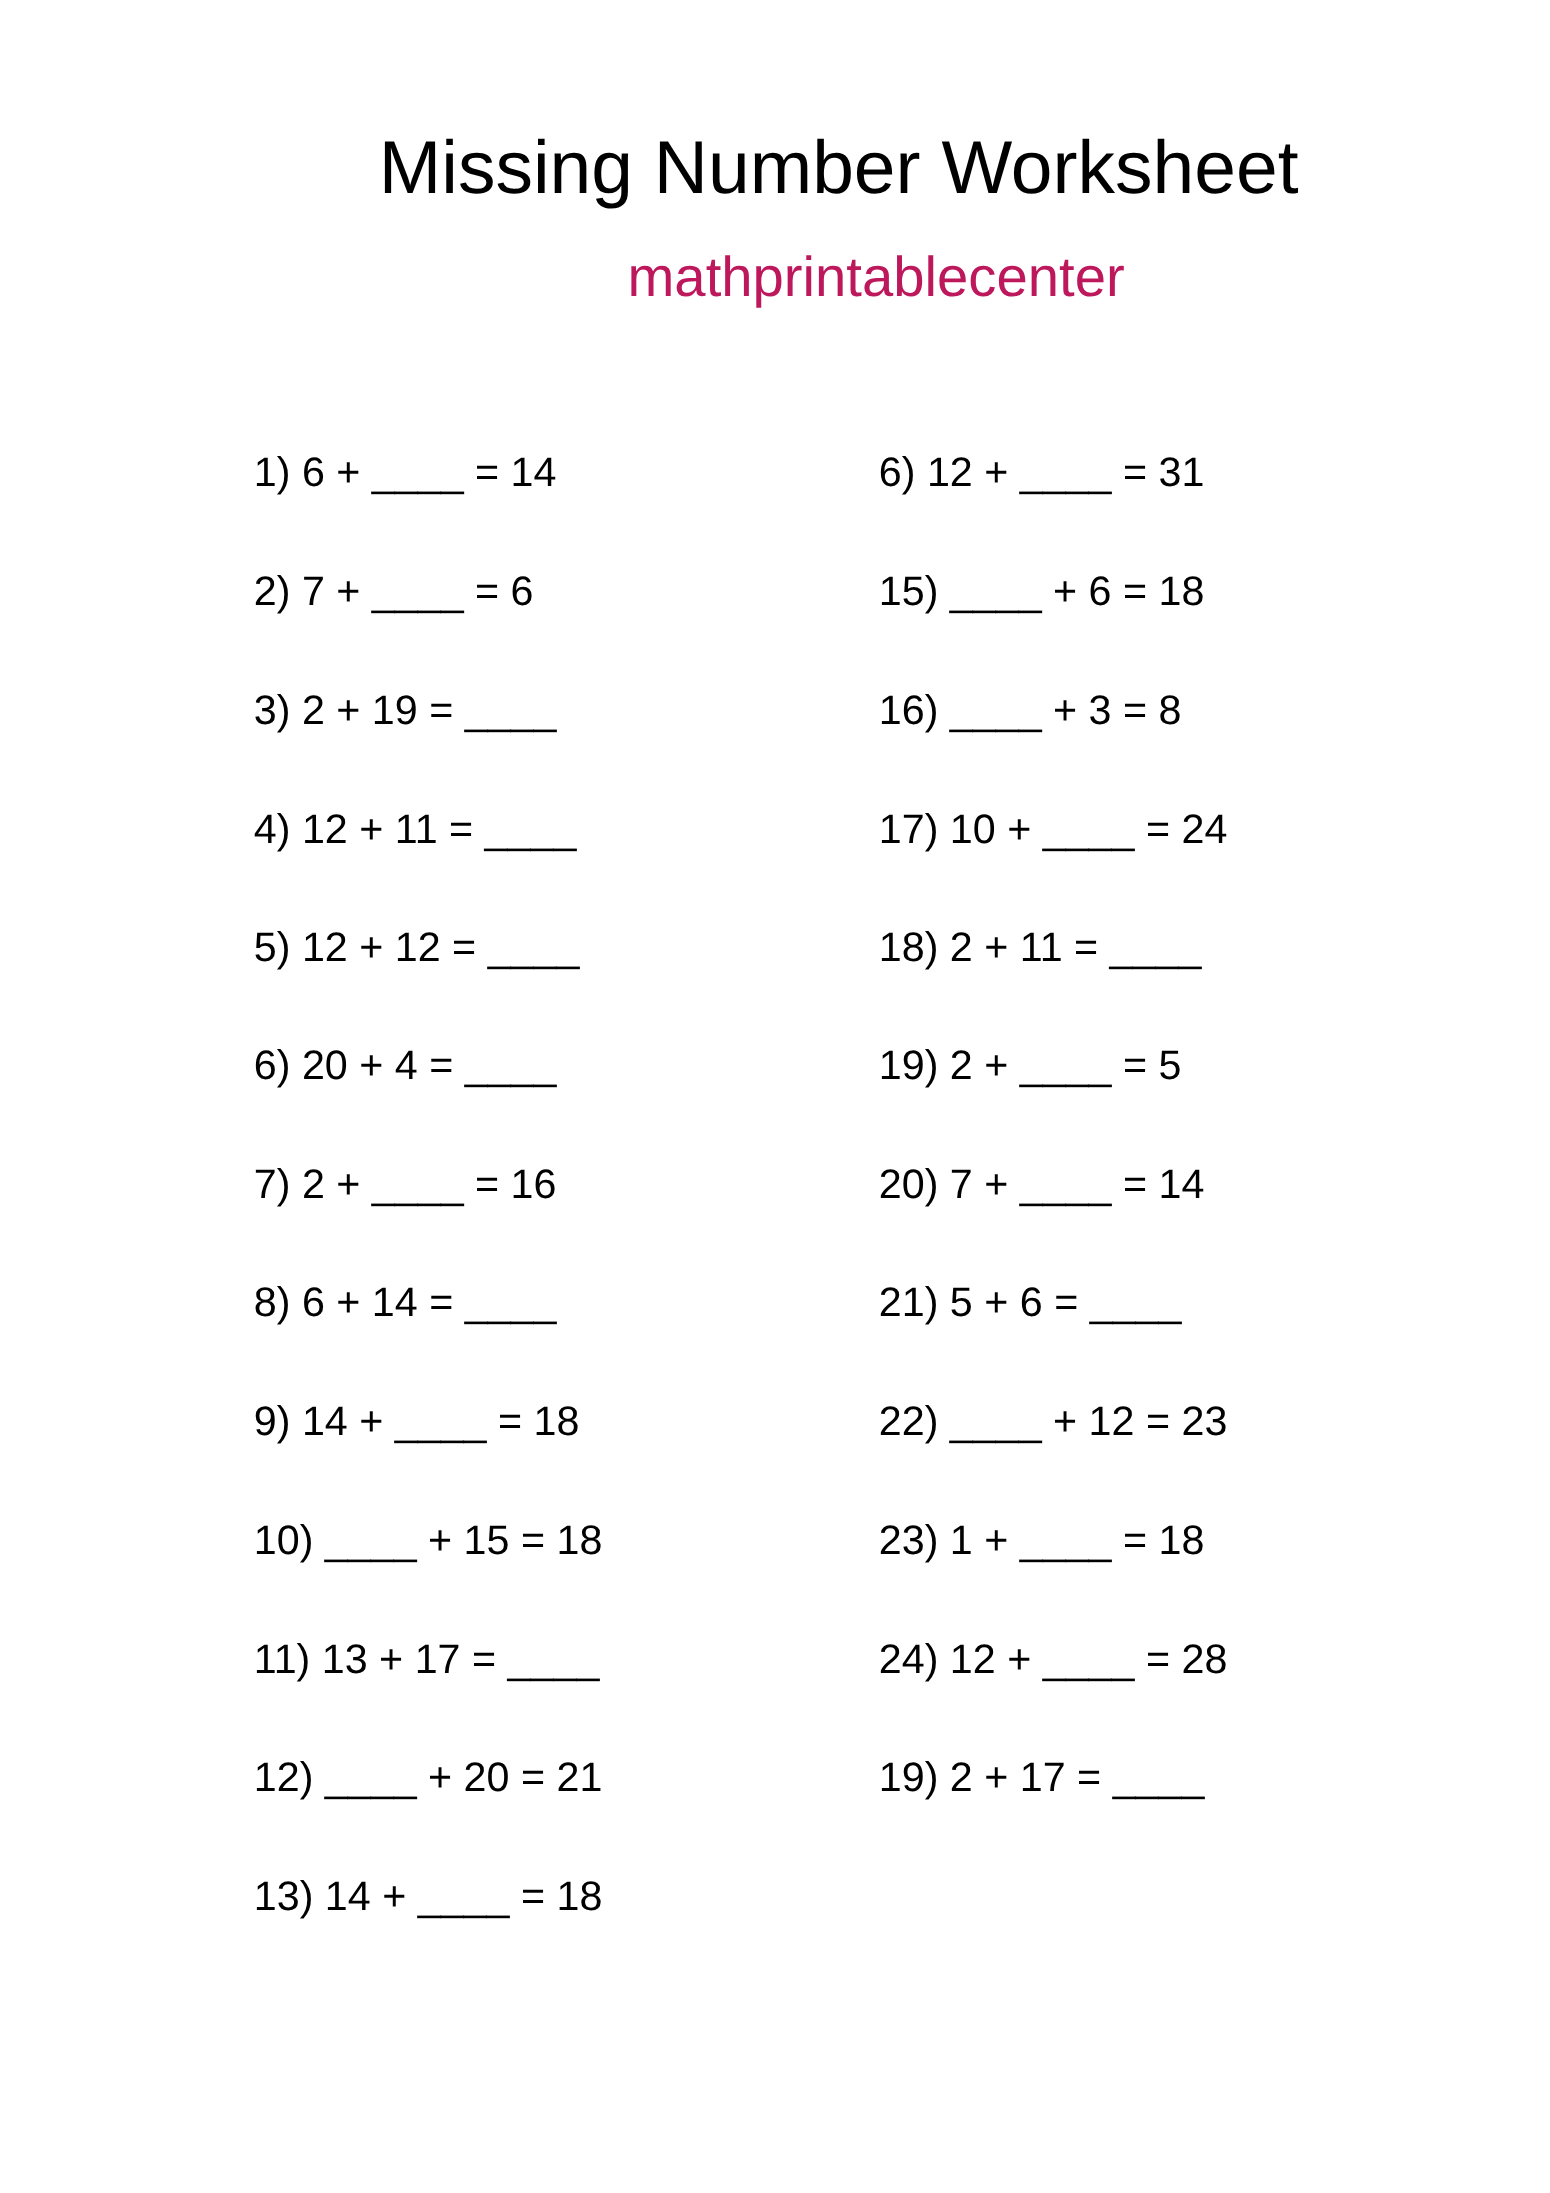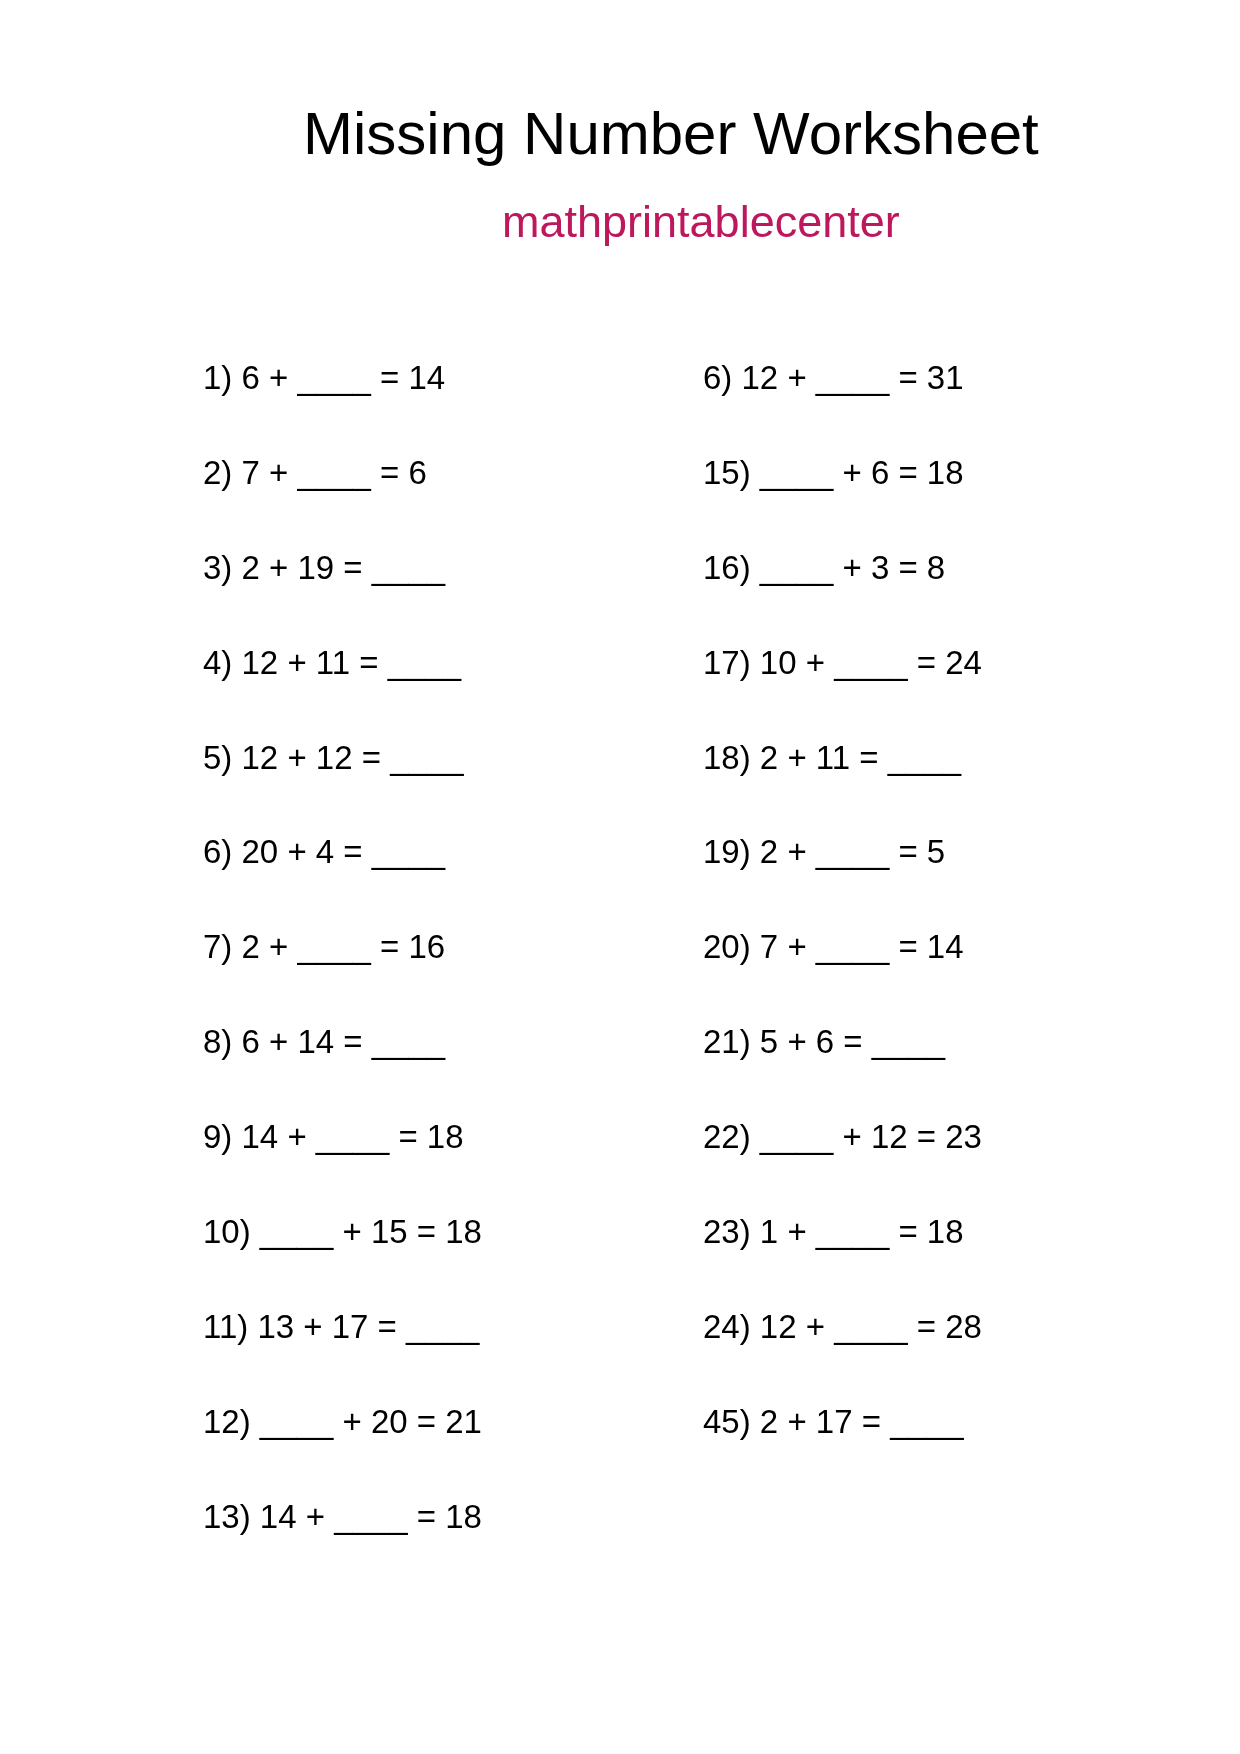--- a/index.html
+++ b/index.html
@@ -76,14 +76,14 @@
   <div class="problem" style="top:451px">15) ____ + 6 = 18</div>
   <div class="problem" style="top:546px">16) ____ + 3 = 8</div>
   <div class="problem" style="top:641px">17) 10 + ____ = 24</div>
   <div class="problem" style="top:736px">18) 2 + 11 = ____</div>
   <div class="problem" style="top:830px">19) 2 + ____ = 5</div>
   <div class="problem" style="top:925px">20) 7 + ____ = 14</div>
   <div class="problem" style="top:1020px">21) 5 + 6 = ____</div>
   <div class="problem" style="top:1115px">22) ____ + 12 = 23</div>
   <div class="problem" style="top:1210px">23) 1 + ____ = 18</div>
   <div class="problem" style="top:1305px">24) 12 + ____ = 28</div>
-  <div class="problem" style="top:1400px">45) 2 + 17 = ____</div>
+  <div class="problem" style="top:1400px">19) 2 + 17 = ____</div>
 </div>
 
 </body></html>

